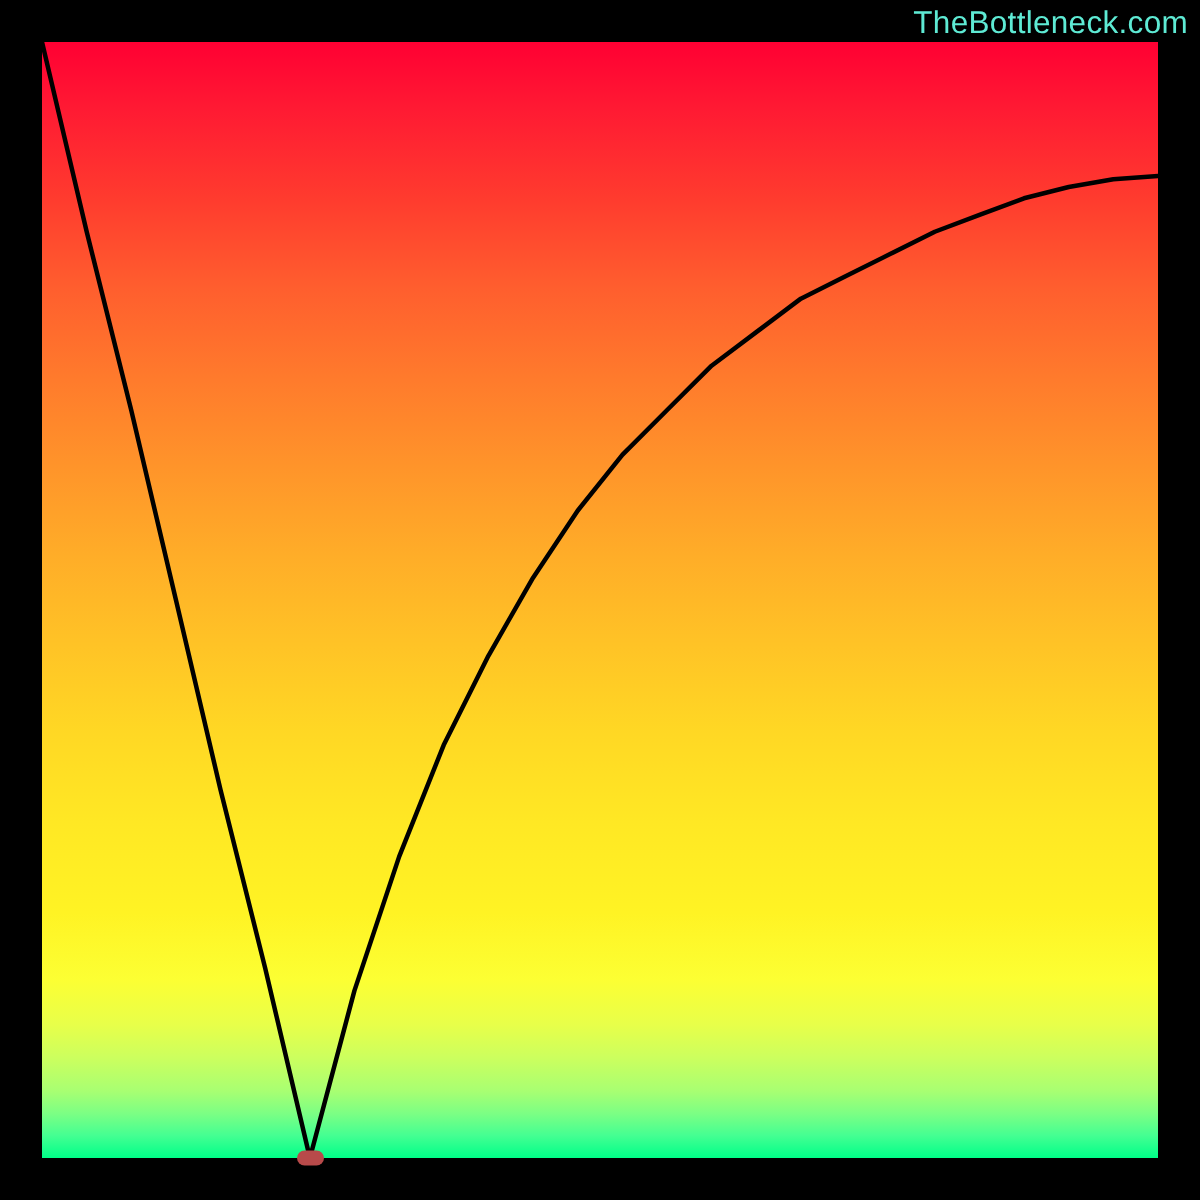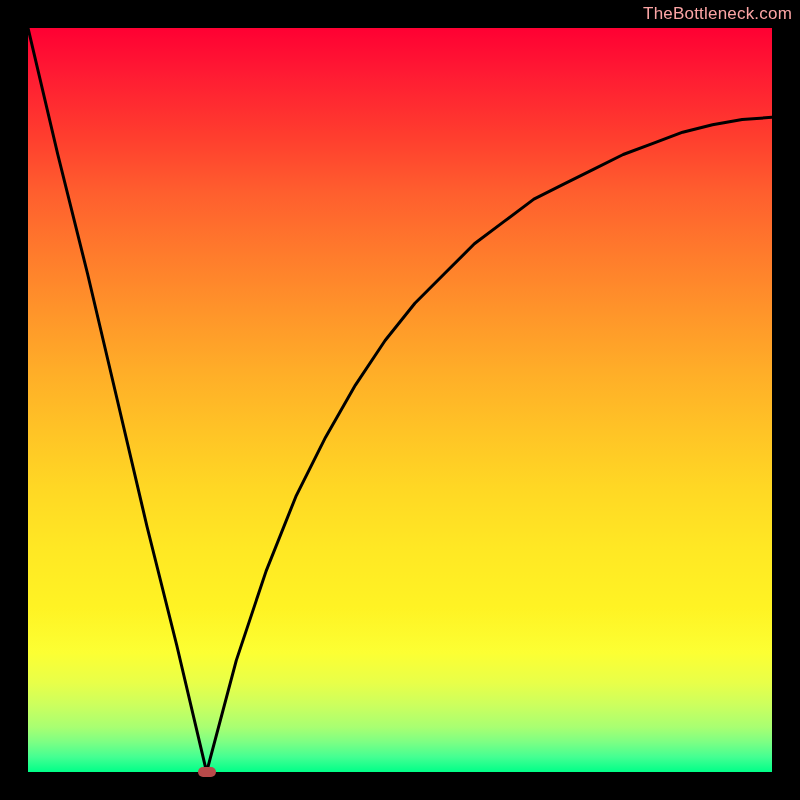--- a/index.html
+++ b/index.html
@@ -43,23 +43,23 @@
       #a8ff72 94%,
       #7cff84 96%,
       #44ff92 98%,
       #00ff88 100%
     );
   }
   .watermark {
     position: absolute;
     top: 4px;
     right: 8px;
-    font-size: 17px;
+    font-size: 21px;
     font-weight: 500;
-    color: #fca5a5;
+    color: #5eead4;
     letter-spacing: 0.2px;
   }
   svg.curve {
     position: absolute;
     left: 0;
     top: 0;
     width: 744px;
     height: 744px;
   }
   .marker {

